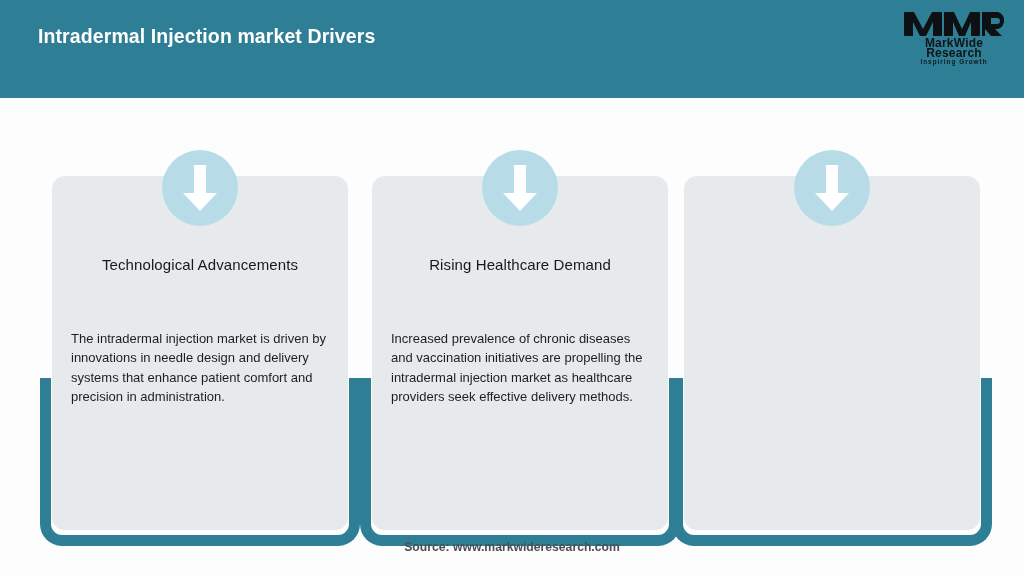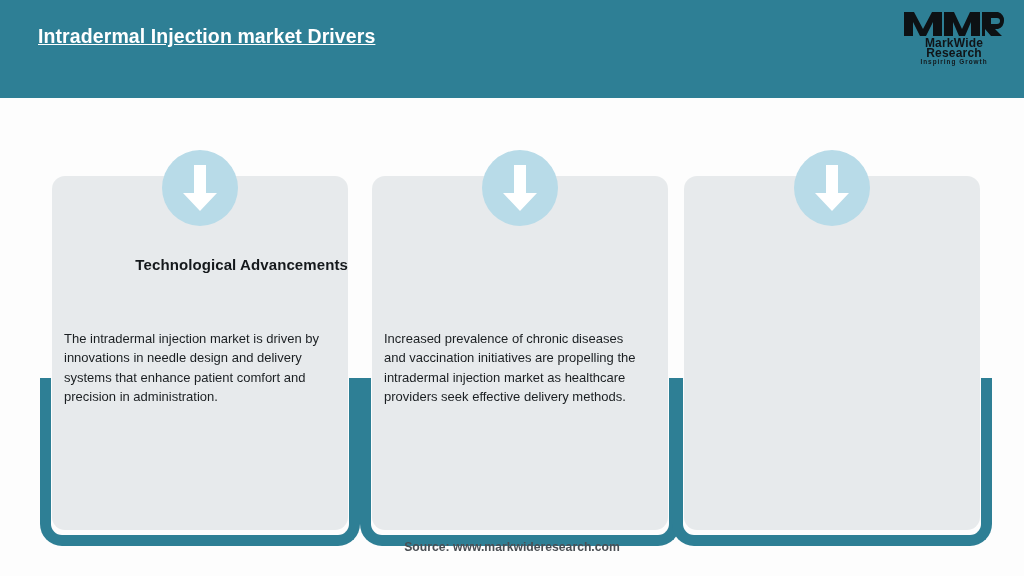--- a/index.html
+++ b/index.html
@@ -31,21 +31,20 @@
   }
   #page-title {
     position: absolute;
     left: 38px;
     top: 25px;
     font-size: 19.5px;
     font-weight: bold;
     color: #ffffff;
     letter-spacing: 0.1px;
     white-space: nowrap;
-    text-decoration: underline;
   }
 
   
   #brand-logo {
     position: absolute;
     right: 18px;
     top: 9px;
     width: 104px;
     height: 52px;
     text-align: center;
@@ -117,29 +116,29 @@
     background: #e7eaec;
     border-radius: 13px;
     z-index: 2;
     box-sizing: border-box;
   }
   .card-heading {
     position: absolute;
     left: 0;
     top: 80px;
     width: 296px;
-    text-align: right;
+    text-align: center;
     font-size: 15px;
-    font-weight: bold;
+    font-weight: normal;
     color: #15191c;
     letter-spacing: 0.1px;
   }
   .card-text {
     position: absolute;
-    left: 12px;
+    left: 19px;
     top: 153px;
     width: 258px;
     font-size: 13px;
     line-height: 19.4px;
     color: #1b1f22;
   }
 
   
   #source-note {
     position: absolute;
@@ -190,20 +189,21 @@
     <div class="icon-circle">
       <svg class="arrow-svg" viewBox="0 0 40 50" xmlns="http://www.w3.org/2000/svg">
         <polygon points="14,2 26,2 26,30 37,30 20,48 3,30 14,30" fill="#ffffff"></polygon>
       </svg>
     </div>
   </div>
 
   <div class="card-group" style="left:360px;">
     <div class="teal-frame"></div>
     <div class="card-body">
+      <div class="card-heading">Rising Healthcare Demand</div>
       <div class="card-text">Increased prevalence of chronic diseases and vaccination initiatives are propelling the intradermal injection market as healthcare providers seek effective delivery methods.</div>
     </div>
     <div class="icon-circle">
       <svg class="arrow-svg" viewBox="0 0 40 50" xmlns="http://www.w3.org/2000/svg">
         <polygon points="14,2 26,2 26,30 37,30 20,48 3,30 14,30" fill="#ffffff"></polygon>
       </svg>
     </div>
   </div>
 
   <div class="card-group" style="left:672px;">

